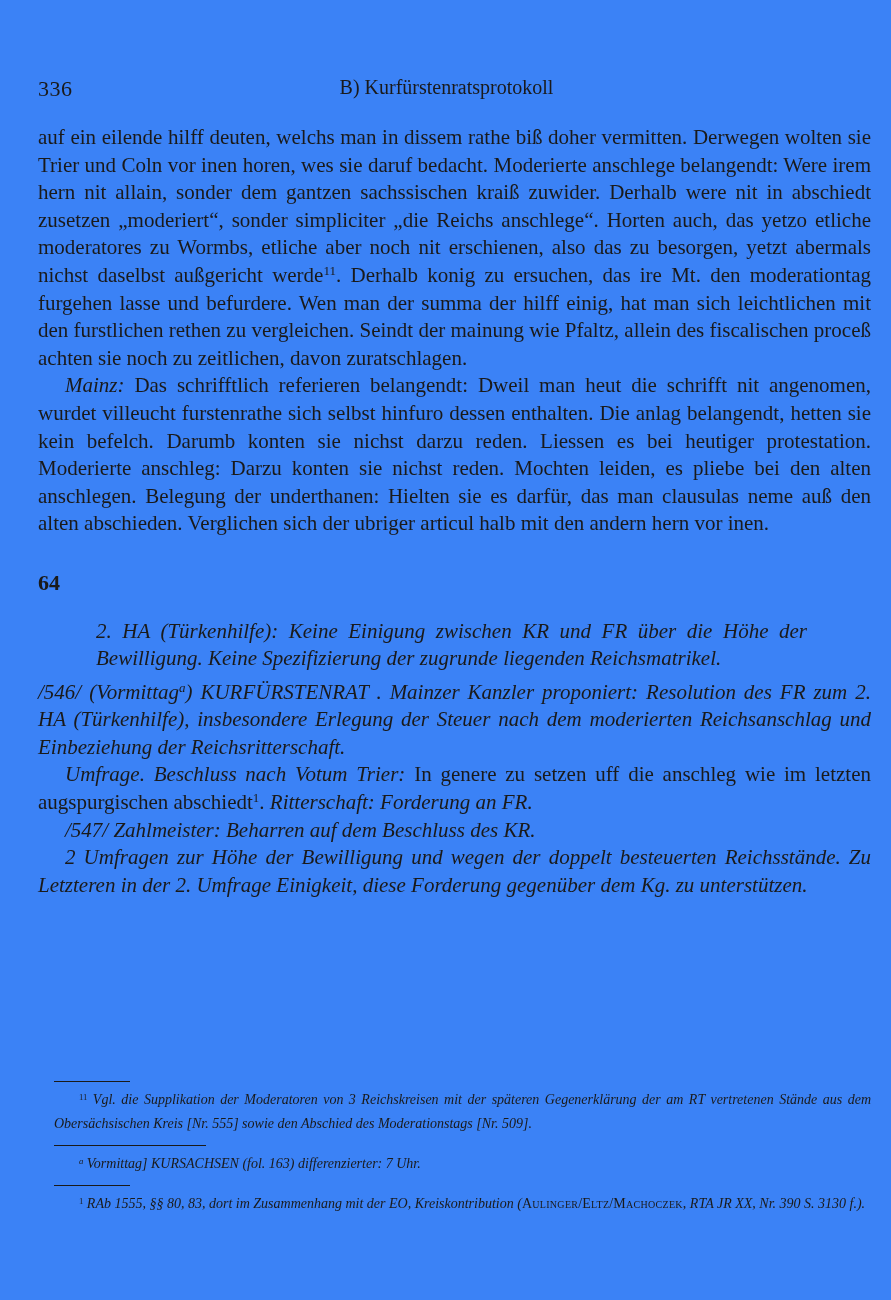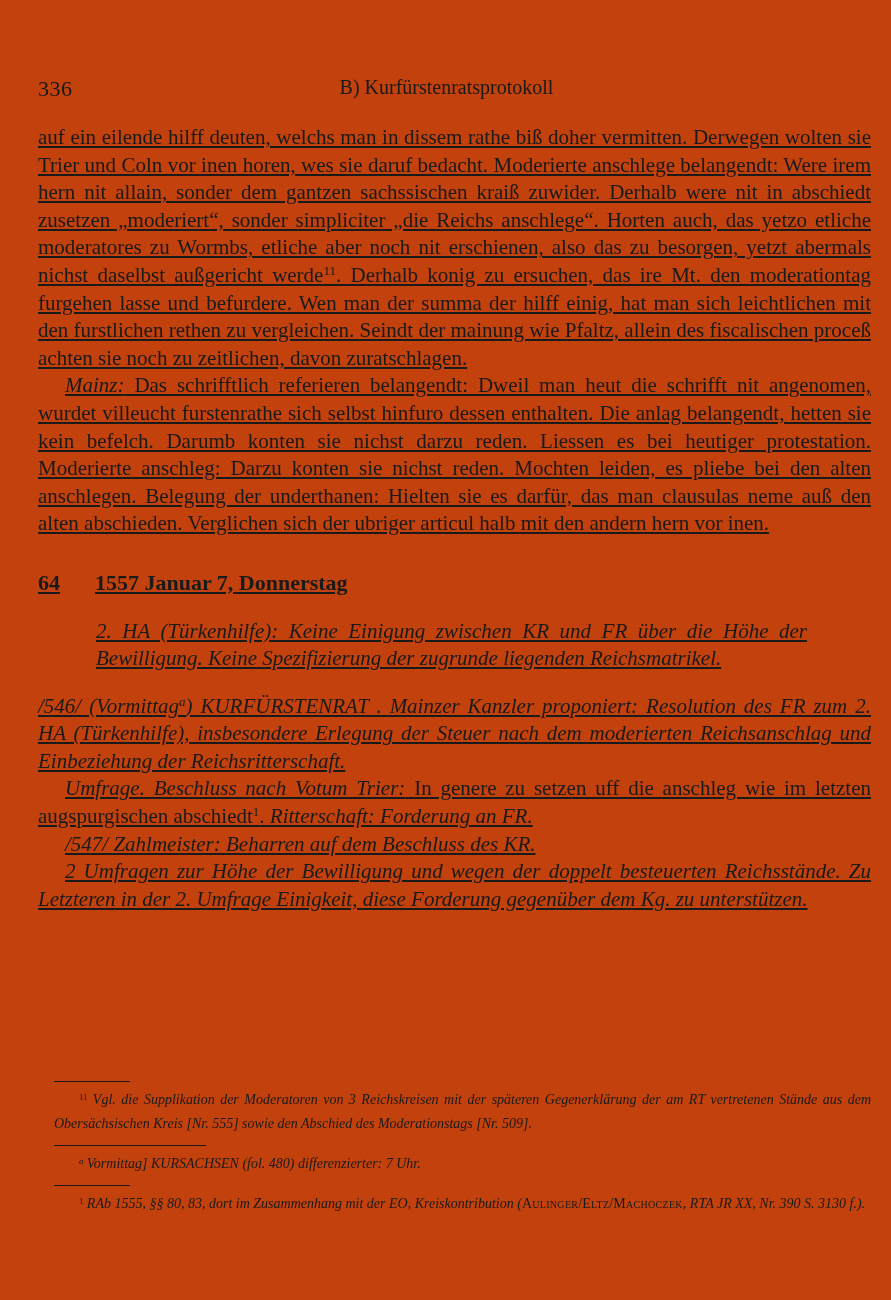--- a/index.html
+++ b/index.html
@@ -2,21 +2,21 @@
 <html><head>
 <meta charset="utf-8">
 <style>
   html, body { margin: 0; padding: 0; }
   body { background: #d9d9d9; }
   .page {
     position: relative;
     width: 891px;
     height: 1300px;
     margin: 0 auto;
-    background: #c2410c;
+    background: #3b82f6;
     color: #1a1a1a;
     font-family: "Liberation Serif", "DejaVu Serif", serif;
     overflow: hidden;
   }
   .running-head {
     position: relative;
     padding: 76px 36px 0 38px;
     height: 26px;
   }
   .pagenum {
@@ -29,21 +29,20 @@
   .runtitle {
     display: block;
     text-align: center;
     font-size: 20px;
   }
   .text-block {
     padding: 22px 20px 0 38px;
     font-size: 21px;
     line-height: 27.6px;
     text-align: justify;
-    text-decoration: underline;
   }
   .para { margin: 0; }
   .para.indent { text-indent: 27px; }
   .it { font-style: italic; }
   .sc { font-variant: small-caps; letter-spacing: 0.3px; }
   .sup {
     font-size: 0.62em;
     line-height: 0;
     position: relative;
     top: -0.52em;
@@ -51,21 +50,21 @@
   .entry-heading {
     display: flex;
     margin: 31px 0 0 0;
     font-weight: bold;
     font-size: 22px;
     text-align: left;
     align-items: flex-end;
   }
   .entry-number { width: 57px; flex: 0 0 57px; }
   .summary {
-    margin: 21px 64px 20px 58px;
+    margin: 21px 64px 6px 58px;
     text-align: justify;
   }
   .footnotes {
     position: absolute;
     left: 16px;
     top: 1072px;
     width: 891px;
     padding: 0 36px 0 38px;
     box-sizing: border-box;
     font-size: 14px;
@@ -90,35 +89,34 @@
   </header>
 
   <main class="text-block">
     <section id="body-paragraphs">
         <p class="para"><span class="r ">auf ein eilende hilff deuten, welchs man in dissem rathe biß doher vermitten. Derwegen wolten sie Trier und Coln vor inen horen, wes sie daruf bedacht. Moderierte anschlege belangendt: Were irem hern nit allain, sonder dem gantzen sachssischen kraiß zuwider. Derhalb were nit in abschiedt zusetzen „moderiert“, sonder simpliciter „die Reichs anschlege“. Horten auch, das yetzo etliche moderatores zu Wormbs, etliche aber noch nit erschienen, also das zu besorgen, yetzt abermals nichst daselbst außgericht werde</span><span class="r sup">11</span><span class="r ">. Derhalb konig zu ersuchen, das ire Mt. den moderationtag furgehen lasse und befurdere. Wen man der summa der hilff einig, hat man sich leichtlichen mit den furstlichen rethen zu vergleichen. Seindt der mainung wie Pfaltz, allein des fiscalischen proceß achten sie noch zu zeitlichen, davon zuratschlagen.</span></p>
         <p class="para indent"><span class="r it">Mainz:</span><span class="r "> Das schrifftlich referieren belangendt: Dweil man heut die schrifft nit angenomen, wurdet villeucht furstenrathe sich selbst hinfuro dessen enthalten. Die anlag belangendt, hetten sie kein befelch. Darumb konten sie nichst darzu reden. Liessen es bei heutiger protestation. Moderierte anschleg: Darzu konten sie nichst reden. Mochten leiden, es pliebe bei den alten anschlegen. Belegung der underthanen: Hielten sie es darfür, das man clausulas neme auß den alten abschieden. Verglichen sich der ubriger articul halb mit den andern hern vor inen.</span></p>
       </section>
 
     <div class="entry-heading">
       <span class="entry-number">64</span>
-      <span class="entry-title">1557 Januar 7, Donnerstag</span>
     </div>
 
     <div class="summary it" id="entry-summary"><span class="r it">2. HA (Türkenhilfe): Keine Einigung zwischen KR und FR über die Höhe der Bewilligung. Keine Spezifizierung der zugrunde liegenden Reichsmatrikel.</span></div>
 
     <section id="entry-paragraphs">
         <p class="para"><span class="r it">/546/ (Vormittag</span><span class="r sup it">a</span><span class="r it">) KURFÜRSTENRAT . Mainzer Kanzler proponiert: Resolution des FR zum 2. HA (Türkenhilfe), insbesondere Erlegung der Steuer nach dem moderierten Reichsanschlag und Einbeziehung der Reichsritterschaft.</span></p>
         <p class="para indent"><span class="r it">Umfrage. Beschluss nach Votum Trier:</span><span class="r "> In genere zu setzen uff die anschleg wie im letzten augspurgischen abschiedt</span><span class="r sup">1</span><span class="r ">. </span><span class="r it">Ritterschaft: Forderung an FR.</span></p>
         <p class="para indent"><span class="r it">/547/ Zahlmeister: Beharren auf dem Beschluss des KR.</span></p>
         <p class="para indent"><span class="r it">2 Umfragen zur Höhe der Bewilligung und wegen der doppelt besteuerten Reichsstände. Zu Letzteren in der 2. Umfrage Einigkeit, diese Forderung gegenüber dem Kg. zu unterstützen.</span></p>
       </section>
   </main>
 
   <footer class="footnotes" id="footnotes">
       <div class="fn-rule" style="width: 76px;"></div>
       <p class="fn-para"><span class="r sup">11</span><span class="r it"> Vgl. die Supplikation der Moderatoren von 3 Reichskreisen mit der späteren Gegenerklärung der am RT vertretenen Stände aus dem Obersächsischen Kreis [Nr. 555] sowie den Abschied des Moderationstags [Nr. 509].</span></p>
       <div class="fn-rule" style="width: 152px;"></div>
-      <p class="fn-para"><span class="r sup it">a</span><span class="r it"> Vormittag] KURSACHSEN (fol. 480) differenzierter: 7 Uhr.</span></p>
+      <p class="fn-para"><span class="r sup it">a</span><span class="r it"> Vormittag] KURSACHSEN (fol. 163) differenzierter: 7 Uhr.</span></p>
       <div class="fn-rule" style="width: 76px;"></div>
       <p class="fn-para"><span class="r sup">1</span><span class="r it"> RAb 1555, §§ 80, 83, dort im Zusammenhang mit der EO, Kreiskontribution (</span><span class="r sc">Aulinger</span><span class="r ">/</span><span class="r sc">Eltz</span><span class="r ">/</span><span class="r sc">Machoczek</span><span class="r ">, </span><span class="r it">RTA JR XX, Nr. 390 S. 3130 f.).</span></p>
     </footer>
 
 </div>
 
 </body></html>

